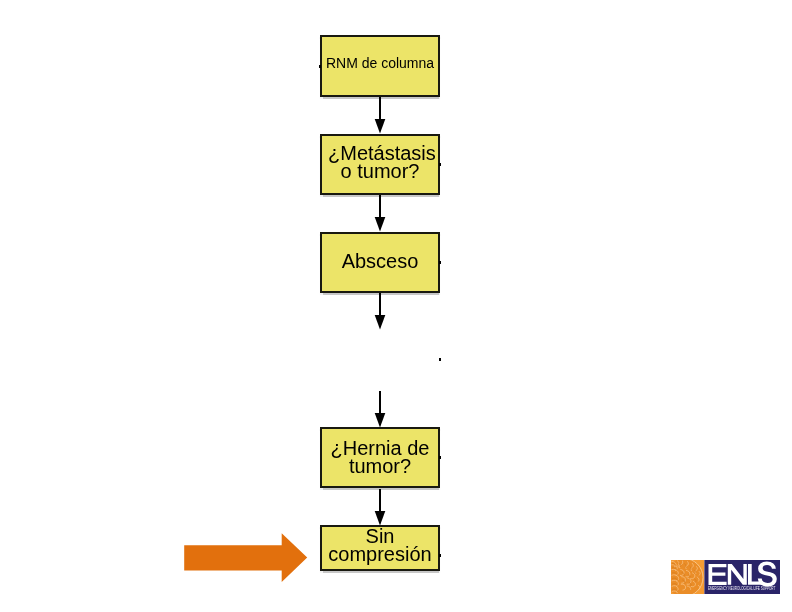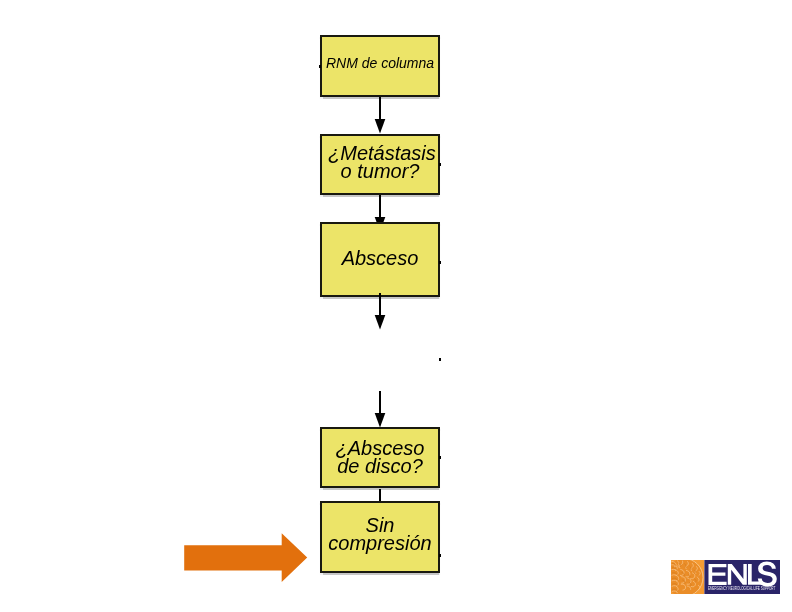--- a/index.html
+++ b/index.html
@@ -1,21 +1,21 @@
 <!DOCTYPE html>
 <html><head>
 <meta charset="utf-8">
 <style>
   html,body{margin:0;padding:0;background:#fff;}
   body{width:792px;height:612px;font-family:"Liberation Sans",sans-serif;overflow:hidden;}
   #stage{position:relative;width:792px;height:612px;background:#ffffff;opacity:0.999;}
   .node{position:absolute;left:320px;width:120px;background:#ece468;border:2px solid #191910;box-sizing:border-box;
         display:flex;align-items:center;justify-content:center;text-align:center;color:#000;
         font-size:20px;line-height:17.6px;box-shadow:0 1.8px 0.8px rgba(0,0,0,0.22);}
-  .node > span{display:block;width:104px;-webkit-font-smoothing:antialiased;will-change:opacity;font-style:italic;}
+  .node > span{display:block;width:104px;-webkit-font-smoothing:antialiased;will-change:opacity;}
   .node.small{font-size:14px;}
   .node.small > span{width:116px;position:relative;top:-2px;}
   .vline{position:absolute;background:#000;width:2px;left:379px;}
   .ahead{position:absolute;}
   .bigarrow{position:absolute;}
   .logo{position:absolute;will-change:opacity;}
   .nub{position:absolute;width:2px;height:3px;background:#000;}
   .logo-sub{position:absolute;left:708.2px;top:584.6px;width:110px;color:#efedf5;font-size:5.6px;line-height:6px;
             letter-spacing:0.02px;white-space:nowrap;-webkit-font-smoothing:antialiased;will-change:opacity;
             transform:scaleX(0.542);transform-origin:left top;}
@@ -36,45 +36,45 @@
 
   <div class="node" style="top:134px;height:61px">
     <span style="top:-1.5px;position:relative">¿Metástasis o tumor?</span>
     </div>
   <div class="nub" style="left:439.4px;top:162.5px"></div>
   <div class="vline" style="top:195.0px;height:22.0px"></div>
   <svg class="ahead" style="left:373.8px;top:217.0px" width="12" height="15">
       <path d="M0.7 0 L11.3 0 L6.0 14.6 Z" fill="#000"></path>
     </svg>
 
-  <div class="node" style="top:222px;height:75px">
+  <div class="node" style="top:232px;height:61px">
     <span style="top:-0.5px;position:relative">Absceso</span>
     </div>
   <div class="nub" style="left:439.4px;top:260.5px"></div>
   <div class="vline" style="top:293.0px;height:22.0px"></div>
   <svg class="ahead" style="left:373.8px;top:315.0px" width="12" height="15">
       <path d="M0.7 0 L11.3 0 L6.0 14.6 Z" fill="#000"></path>
     </svg>
 
   <div class="nub" style="left:439.4px;top:358.3px"></div>
   <div class="vline" style="top:391.0px;height:22.0px"></div>
   <svg class="ahead" style="left:373.8px;top:413.0px" width="12" height="15">
       <path d="M0.7 0 L11.3 0 L6.0 14.6 Z" fill="#000"></path>
     </svg>
 
   <div class="node" style="top:427px;height:61px">
-    <span>¿Absceso de disco?</span>
+    <span>¿Hernia de tumor?</span>
     </div>
   <div class="nub" style="left:439.4px;top:456.1px"></div>
   <div class="vline" style="top:488.5px;height:22.5px"></div>
   <svg class="ahead" style="left:373.8px;top:511.0px" width="12" height="15">
       <path d="M0.7 0 L11.3 0 L6.0 14.6 Z" fill="#000"></path>
     </svg>
 
-  <div class="node" style="top:501px;height:72px">
+  <div class="node" style="top:525px;height:46px">
     <span style="top:-2px;position:relative">Sin compresión</span>
     </div>
   <div class="nub" style="left:439.4px;top:554.0px"></div>
 
   <svg class="bigarrow" style="left:183px;top:532px" width="126" height="52">
     <path d="M1.2 13.2 L98.7 13.2 L98.7 1.3 L124.2 25.6 L98.7 49.9 L98.7 38.4 L1.2 38.4 Z" fill="#e2700d"></path>
   </svg>
 
   <svg class="logo" style="left:671px;top:560px" width="109" height="34" viewBox="0 0 109 34">
     <defs>

